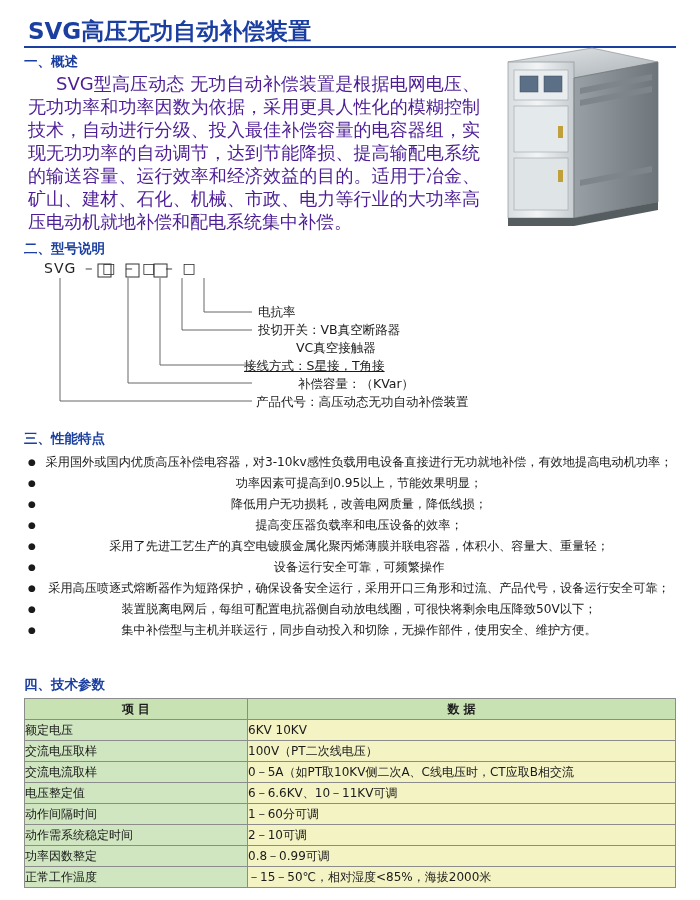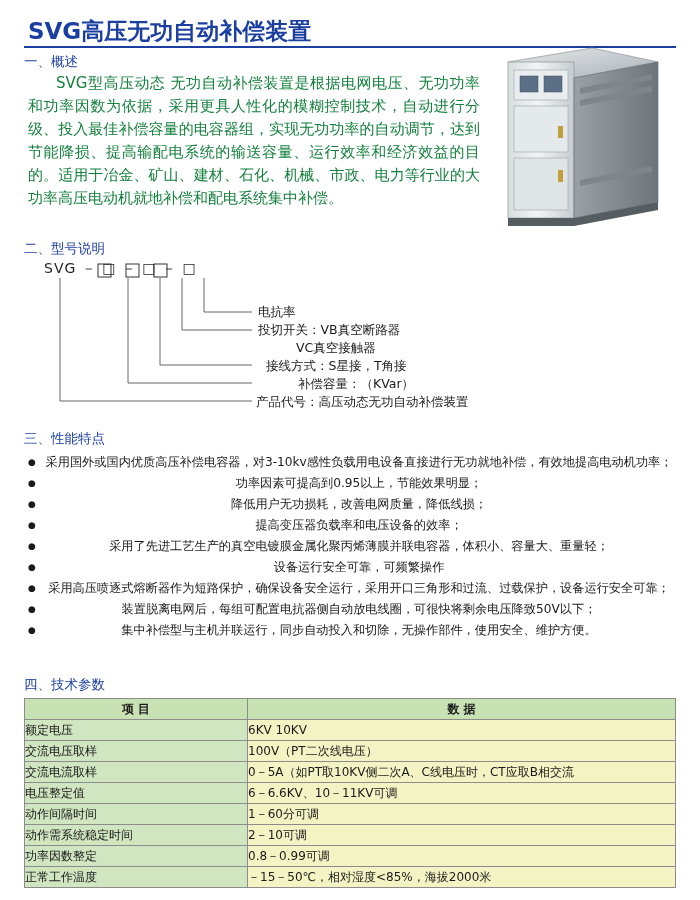--- a/index.html
+++ b/index.html
@@ -39,36 +39,36 @@
     top: 46px;
     width: 652px;
     height: 2px;
     background: #1b3fa0;
   }
 
   
   .sec-head {
     position: absolute;
     font-size: 13.5px;
-    font-weight: normal;
+    font-weight: bold;
     color: #1b3fa0;
     white-space: nowrap;
   }
 
   
   .overview {
     position: absolute;
     left: 28px;
     top: 72px;
     width: 452px;
-    font-size: 15px;
+    font-size: 18px;
     line-height: 23px;
     text-align: justify;
     text-indent: 28px;
-    color: #15803d;
+    color: #4c1d95;
   }
 
   
   .cabinet-wrap {
     position: absolute;
     left: 500px;
     top: 40px;
     width: 172px;
     height: 196px;
   }
@@ -235,35 +235,35 @@
       <g fill="none" stroke="#333" stroke-width="1">
         <rect x="98" y="12" width="13" height="13"></rect>
         <rect x="126" y="12" width="13" height="13"></rect>
         <rect x="154" y="12" width="13" height="13"></rect>
       </g>
     </svg>
 
     <div class="model-label" style="left:258px; top:52px;">电抗率</div>
     <div class="model-label" style="left:258px; top:70px;">投切开关：VB真空断路器</div>
     <div class="model-label" style="left:296px; top:88px;">VC真空接触器</div>
-    <div class="model-label" style="left:266px; top:106px;">接线方式：S星接，T角接</div>
+    <div class="model-label" style="left:244px; top:106px;text-decoration:underline;">接线方式：S星接，T角接</div>
     <div class="model-label" style="left:258px; top:124px;margin-left:40px;">补偿容量：（KVar）</div>
     <div class="model-label" style="left:256px; top:142px;">产品代号：高压动态无功自动补偿装置</div>
   </div>
 
   <div class="sec-head" style="left:24px; top:430px;">三、性能特点</div>
 
   <div class="features">
     <div class="feat">采用国外或国内优质高压补偿电容器，对3-10kv感性负载用电设备直接进行无功就地补偿，有效地提高电动机功率；</div>
     <div class="feat">功率因素可提高到0.95以上，节能效果明显；</div>
     <div class="feat">降低用户无功损耗，改善电网质量，降低线损；</div>
     <div class="feat">提高变压器负载率和电压设备的效率；</div>
     <div class="feat">采用了先进工艺生产的真空电镀膜金属化聚丙烯薄膜并联电容器，体积小、容量大、重量轻；</div>
     <div class="feat">设备运行安全可靠，可频繁操作</div>
-    <div class="feat">采用高压喷逐式熔断器作为短路保护，确保设备安全运行，采用开口三角形和过流、过载保护，设备运行安全可靠；</div>
+    <div class="feat">采用高压喷逐式熔断器作为短路保护，确保设备安全运行，采用开口三角形和过流、产品代号，设备运行安全可靠；</div>
     <div class="feat">装置脱离电网后，每组可配置电抗器侧自动放电线圈，可很快将剩余电压降致50V以下；</div>
     <div class="feat">集中补偿型与主机并联运行，同步自动投入和切除，无操作部件，使用安全、维护方便。</div>
   </div>
 
   <div class="sec-head" style="left:24px; top:676px;">四、技术参数</div>
 
   <div class="tbl-wrap">
     <table class="spec">
       <thead>
         <tr>

